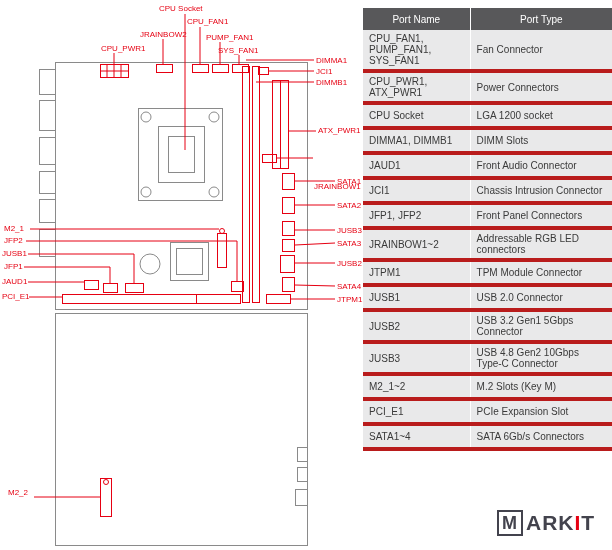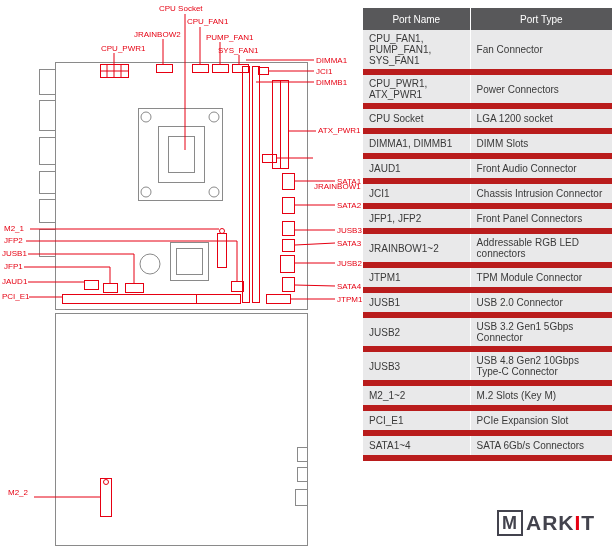--- a/index.html
+++ b/index.html
@@ -12,21 +12,21 @@
 
   svg.diagram { position:absolute; left:0; top:0; }
 
   
   .port-table { position:absolute; left:363px; top:8px; width:249px; font-size:10px; color:#3a3a3a; }
   .thead { display:flex; background:#58585a; color:#fff; min-height:22px; }
   .thead .th { display:flex; align-items:center; justify-content:center; padding:4px 6px; }
   .th.c1, .td.c1 { width:118px; }
   .th.c2, .td.c2 { width:158px; }
   .thead .th.c2 { border-left:1px solid #fff; }
-  .trow { display:flex; background:#e9e9ea; border-bottom:6px solid #b91c1c; min-height:25px; }
+  .trow { display:flex; background:#e9e9ea; border-bottom:4px solid #b91c1c; min-height:25px; }
   .trow .td { display:flex; align-items:center; padding:3px 6px; line-height:11px; }
   .trow .td.c2 { border-left:1px solid #fff; }
 
   
   .logo { position:absolute; left:497px; top:510px; display:flex; align-items:center;
           color:#43434d; font-weight:bold; font-size:21px; letter-spacing:1px; }
   .logo-box { display:inline-flex; align-items:center; justify-content:center;
               width:26px; height:26px; border:2px solid #43434d; margin-right:3px; font-size:18px; }
   .logo-accent { color:#e60012; }
 </style>
@@ -140,21 +140,21 @@
       <polyline points="28,254 134,254 134,283"></polyline>
       <polyline points="24,267 110,267 110,283"></polyline>
       <line x1="28" y1="282" x2="84" y2="282"></line>
       <line x1="29" y1="297" x2="62" y2="297"></line>
       <line x1="34" y1="497" x2="100" y2="497"></line>
     </g>
   </svg>
 
   <div class="lbl" style="left:159px; top:4px;">CPU Socket</div>
   <div class="lbl" style="left:187px; top:17px;">CPU_FAN1</div>
-  <div class="lbl" style="left:134px; top:30px;">JRAINBOW2</div>
+  <div class="lbl" style="left:140px; top:30px;">JRAINBOW2</div>
   <div class="lbl" style="left:206px; top:33px;">PUMP_FAN1</div>
   <div class="lbl" style="left:101px;  top:44px;">CPU_PWR1</div>
   <div class="lbl" style="left:218px; top:46px;">SYS_FAN1</div>
   <div class="lbl" style="left:316px; top:56px;">DIMMA1</div>
   <div class="lbl" style="left:316px; top:67px;">JCI1</div>
   <div class="lbl" style="left:316px; top:78px;">DIMMB1</div>
   <div class="lbl" style="left:318px; top:126px;">ATX_PWR1</div>
   <div class="lbl" style="left:314px; top:154px;margin-top:28px;">JRAINBOW1</div>
   <div class="lbl" style="left:337px; top:177px;">SATA1</div>
   <div class="lbl" style="left:337px; top:201px;">SATA2</div>

